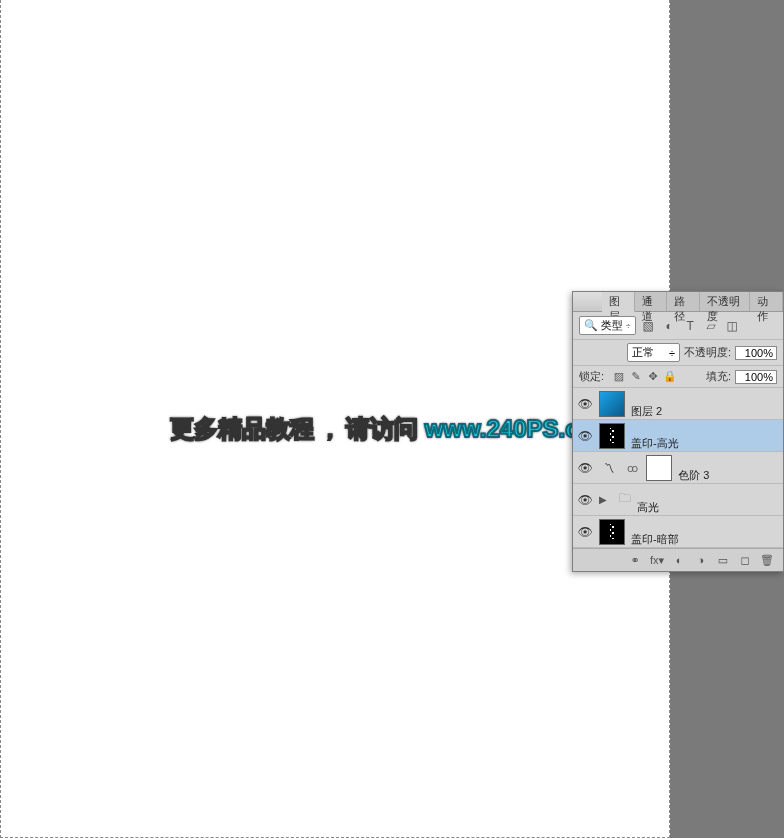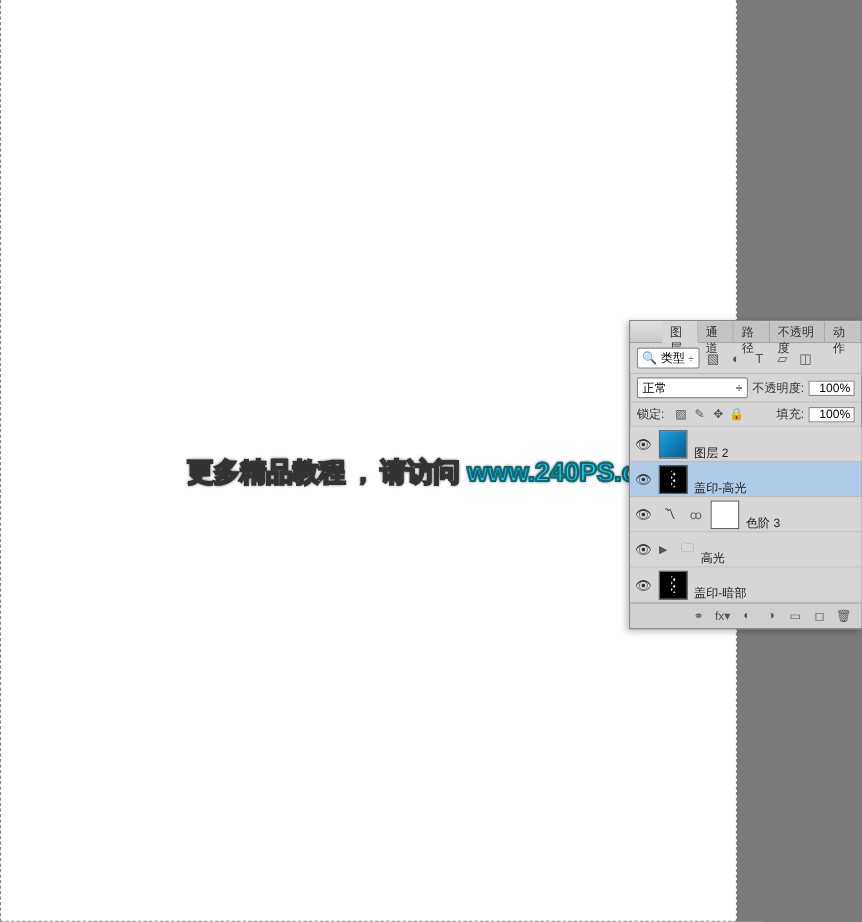--- a/index.html
+++ b/index.html
@@ -89,20 +89,21 @@
     flex: 1 1 auto;
     border: 1px solid #8a8a8a;
     background: #fff;
     padding: 1px 4px;
     font-size: 11px;
     display: flex;
     justify-content: space-between;
     align-items: center;
     cursor: pointer;
     border-radius: 2px;
+    margin-left: 48px;
   }
   .label-sm { color: #333; }
   .pct {
     border: 1px solid #8a8a8a;
     background: #fff;
     padding: 0 3px;
     width: 42px;
     font-size: 11px;
     text-align: right;
   }

